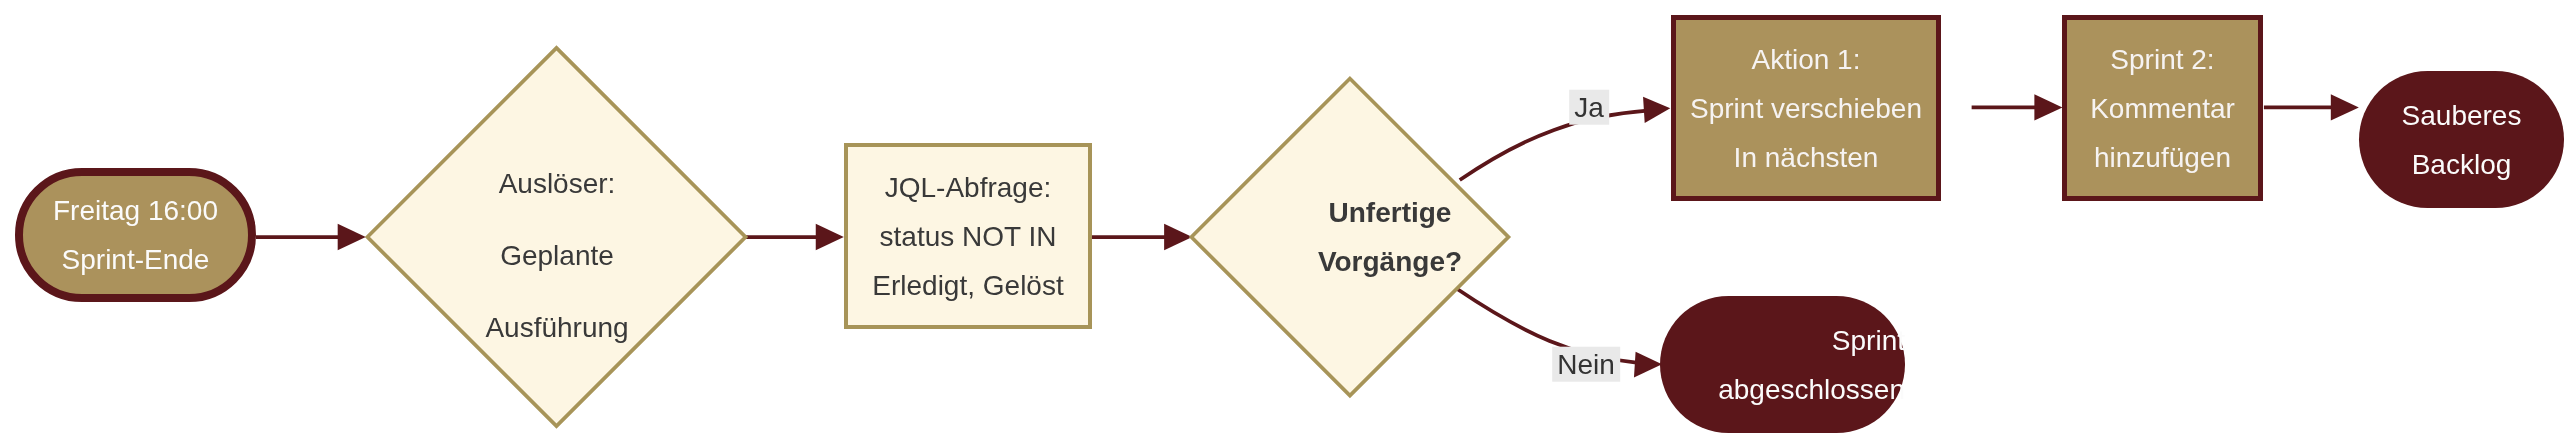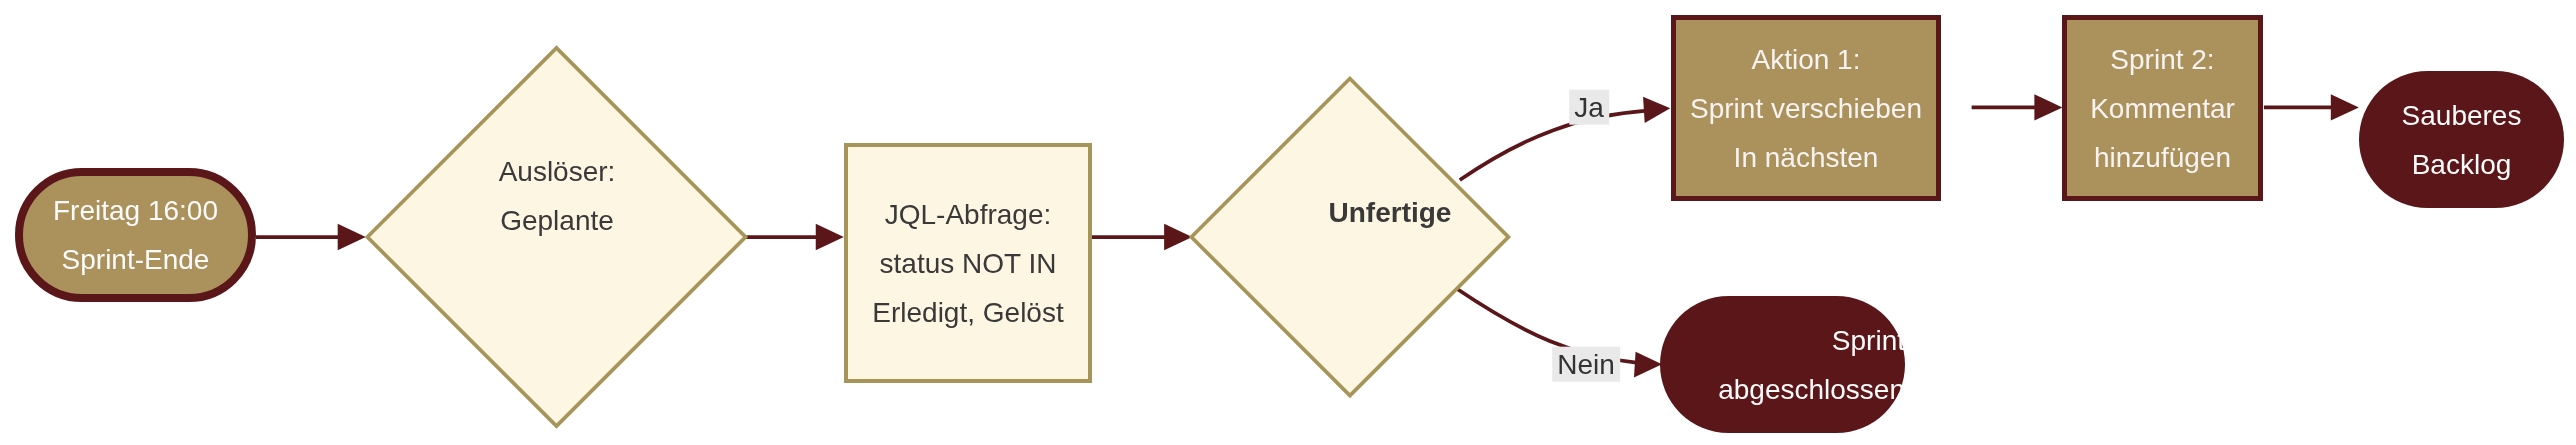--- a/index.html
+++ b/index.html
@@ -33,21 +33,21 @@
   
   .node-start {
     left: 15px; top: 168px; width: 241px; height: 134px;
     background: #ab925c;
     border: 8.3px solid #5b161a;
     border-radius: 69px;
     color: #fbfbfb;
   }
   
   .node-jql {
-    left: 844px; top: 143px; width: 248px; height: 240px;
+    left: 844px; top: 143px; width: 248px; height: 186px;
     background: #fdf6e3;
     border: 4.1px solid #a79458;
     color: #393939;
   }
   
   .node-action1 {
     left: 1671px; top: 15px; width: 270px; height: 186px;
     background: #ab925c;
     border: 5px solid #5b161a;
     color: #f6f3f2;
@@ -79,21 +79,21 @@
     width: 314px;
     z-index: 2;
     display: flex;
     flex-direction: column;
     align-items: center;
     text-align: center;
     color: #393939;
     font-size: 28px;
     background: transparent;
   }
-  .diamond-label-trigger { left: 400px; top: 147px; }   
+  .diamond-label-trigger { left: 400px; top: 159px; gap: 23px; }   
   .diamond-label-decision { left: 1233px; top: 188px; font-weight: bold; } 
 
   
   .edge-label {
     position: absolute;
     z-index: 3;
     transform: translate(-50%, -50%);
     background: #e9e9e9;
     color: #333333;
     font-size: 28px;
@@ -135,30 +135,32 @@
   </svg>
 
   <div class="node node-start">
     <div class="ln">Freitag 16:00</div>
     <div class="ln">Sprint-Ende</div>
   </div>
 
   <div class="diamond-label diamond-label-trigger">
     <div class="ln">Auslöser:</div>
     <div class="ln">Geplante</div>
+    <div class="ln">Ausführung</div>
   </div>
 
   <div class="node node-jql">
     <div class="ln">JQL-Abfrage:</div>
     <div class="ln">status NOT IN</div>
     <div class="ln">Erledigt, Gelöst</div>
   </div>
 
   <div class="diamond-label diamond-label-decision">
     <div class="ln">Unfertige</div>
+    <div class="ln">Vorgänge?</div>
   </div>
 
   <div class="node node-action1">
     <div class="ln">Aktion 1:</div>
     <div class="ln">Sprint verschieben</div>
     <div class="ln">In nächsten</div>
   </div>
 
   <div class="node node-action2">
     <div class="ln">Sprint 2:</div>

